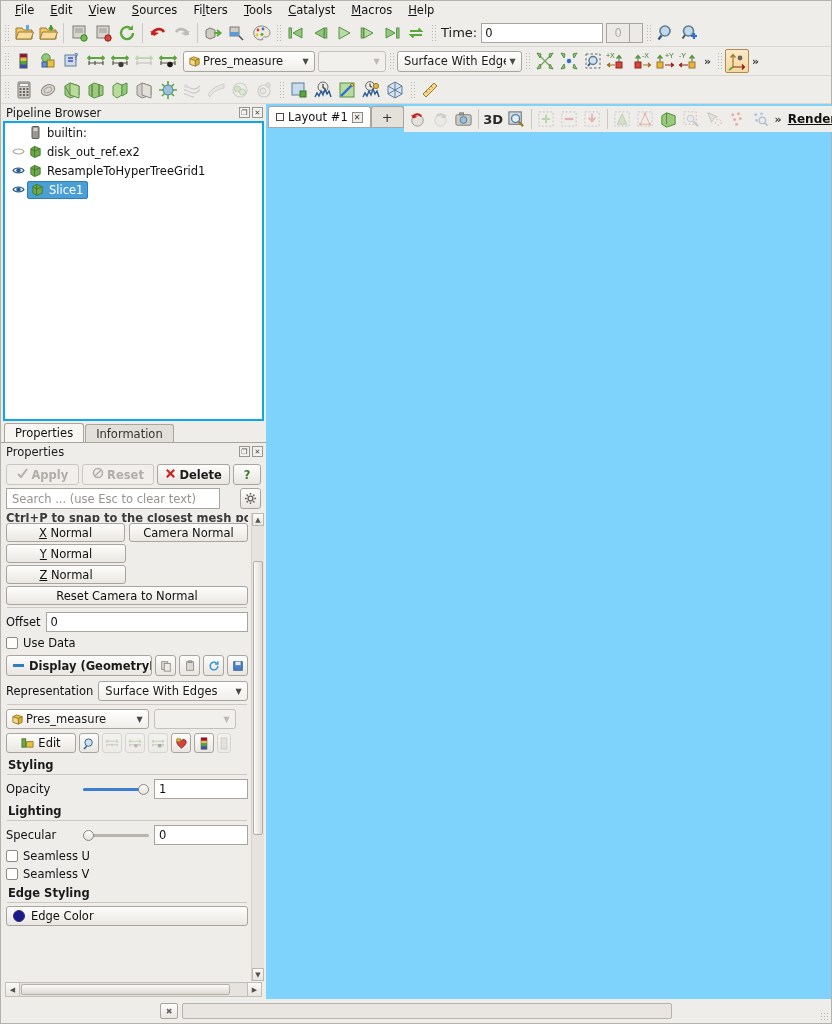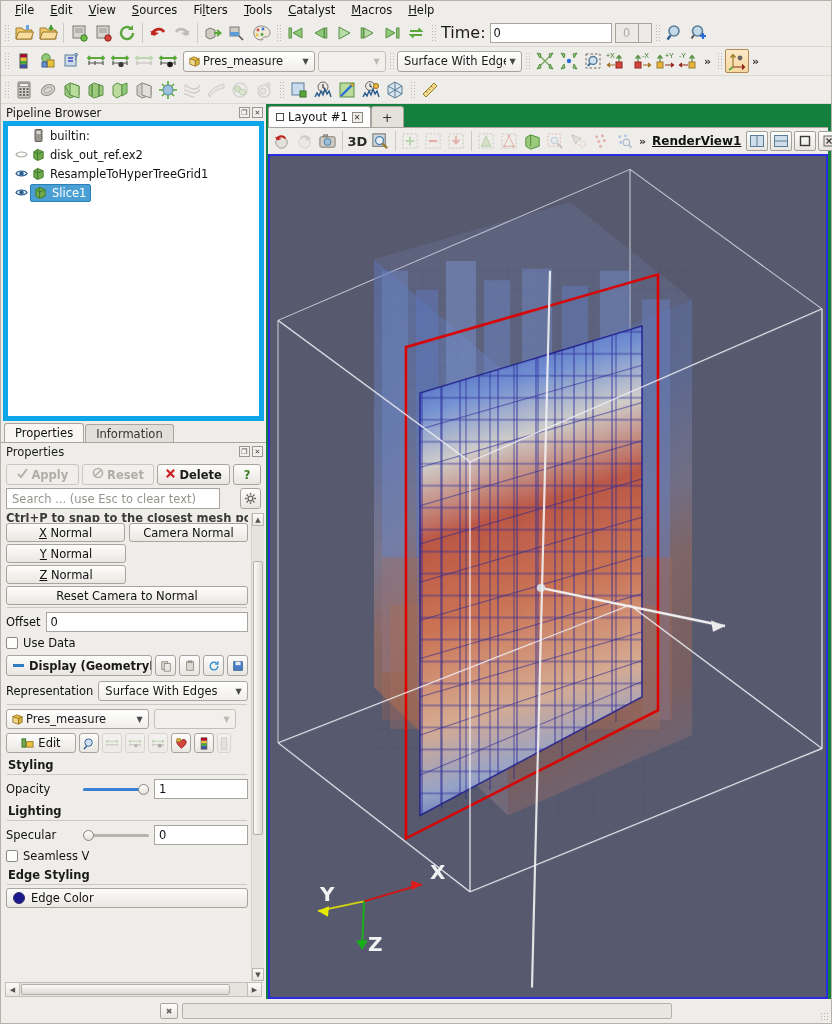--- a/index.html
+++ b/index.html
@@ -42,45 +42,45 @@
   
   .combo { height: 21px; border: 1px solid #a9a59e; border-radius: 3px;
            background: linear-gradient(#ffffff,#f0eeea);
            display: flex; align-items: center; padding: 0 2px 0 4px;
            font-size: 11.5px; color: #1a1a1a; position: relative; flex: none; }
   .combo .cb-label { flex: 1; overflow: hidden; white-space: nowrap; padding-left: 2px; }
   .combo .arrow { width: 13px; text-align: center; font-size: 8px; color: #4a4a4a; }
   .combo.disabled { background: #f2f0ec; color: #b3b0aa; border-color: #c5c1ba; }
   .combo.disabled .arrow { color: #bdb9b2; }
 
-  .tlabel { font-size: 16px; padding: 0 4px 0 2px; }
+  .tlabel { font-size: 13px; padding: 0 4px 0 2px; }
   .tinput { height: 20px; border: 1px solid #a9a59e; background: #fff;
             font-size: 11.5px; padding: 0 3px; line-height: 18px; flex: none;
             color: #111; }
   .tinput.dis { background: #eceae6; color: #b0ada7; text-align: center; }
   .chev { font-size: 11px; color: #333; padding: 0 3px; font-weight: bold; }
 
   
   .main { flex: 1; display: flex; min-height: 0; }
   .left { width: 265px; flex: none; display: flex; flex-direction: column;
           background: #efedea; }
-  .right { flex: 1; display: flex; flex-direction: column; min-width: 0;
-           background: #15803d; padding: 2px 3px 0 2px; }
+  .right { flex: 1; display: flex; flex-direction: row; min-width: 0;
+           background: #7dd3fc; padding: 2px 3px 0 2px; }
 
   
   .dock-title { height: 17px; display: flex; align-items: center;
                 padding: 0 3px 0 5px; font-size: 11.5px; color: #1a1a1a;
                 background: #efedea; flex: none; }
   .dock-title .t { flex: 1; }
   .dock-btn { width: 11px; height: 11px; margin-left: 2px; border: 1px solid #9a968f;
               display: flex; align-items: center; justify-content: center;
               font-size: 7px; color: #4b4843; background: #f3f1ee; }
 
   
-  .pipeline { flex: 0 0 300px; margin: 0 2px; border: 5px solid #0ea5e9;
+  .pipeline { flex: 0 0 300px; margin: 0 2px; border: 2px solid #0ea5e9;
               background: #ffffff; overflow: hidden; }
   .pl-row { height: 19px; display: flex; align-items: center; padding-left: 4px; }
   .pl-eye { width: 18px; display: flex; align-items: center; justify-content: center; }
   .pl-icon { width: 17px; display: flex; align-items: center; justify-content: center; }
   .pl-text { font-size: 11.5px; padding-left: 3px; color: #111; }
   .pl-row.selected .pl-sel { background: #4a9fd4; color: #fff; padding: 1px 4px 1px 1px;
                              border: 1px solid #2c7fb8; border-radius: 2px;
                              display: flex; align-items: center; }
   .pl-row.selected .pl-text { color: #ffffff; }
 
@@ -929,20 +929,24 @@
               <span class="lbl" style="width:72px">Specular</span>
               <span class="slider" style="width:66px">
                 <span class="track"></span>
                 <span class="knob" style="left:0"></span>
               </span>
               <span class="tfield" style="flex:1">0</span>
             </div>
 
             <div class="lrow">
               <span class="cbox"></span>
+              <span class="lbl">Seamless U</span>
+            </div>
+            <div class="lrow">
+              <span class="cbox"></span>
               <span class="lbl">Seamless V</span>
             </div>
 
             <div class="grp-head">Edge Styling</div>
             <div class="grp-line"></div>
 
             <div class="full">
               <div class="wbtn" style="justify-content:flex-start;gap:6px;padding-left:6px;height:20px">
                 <span class="colorsw" style="background:#1a1a8c"></span>
                 <span>Edge Color</span>

